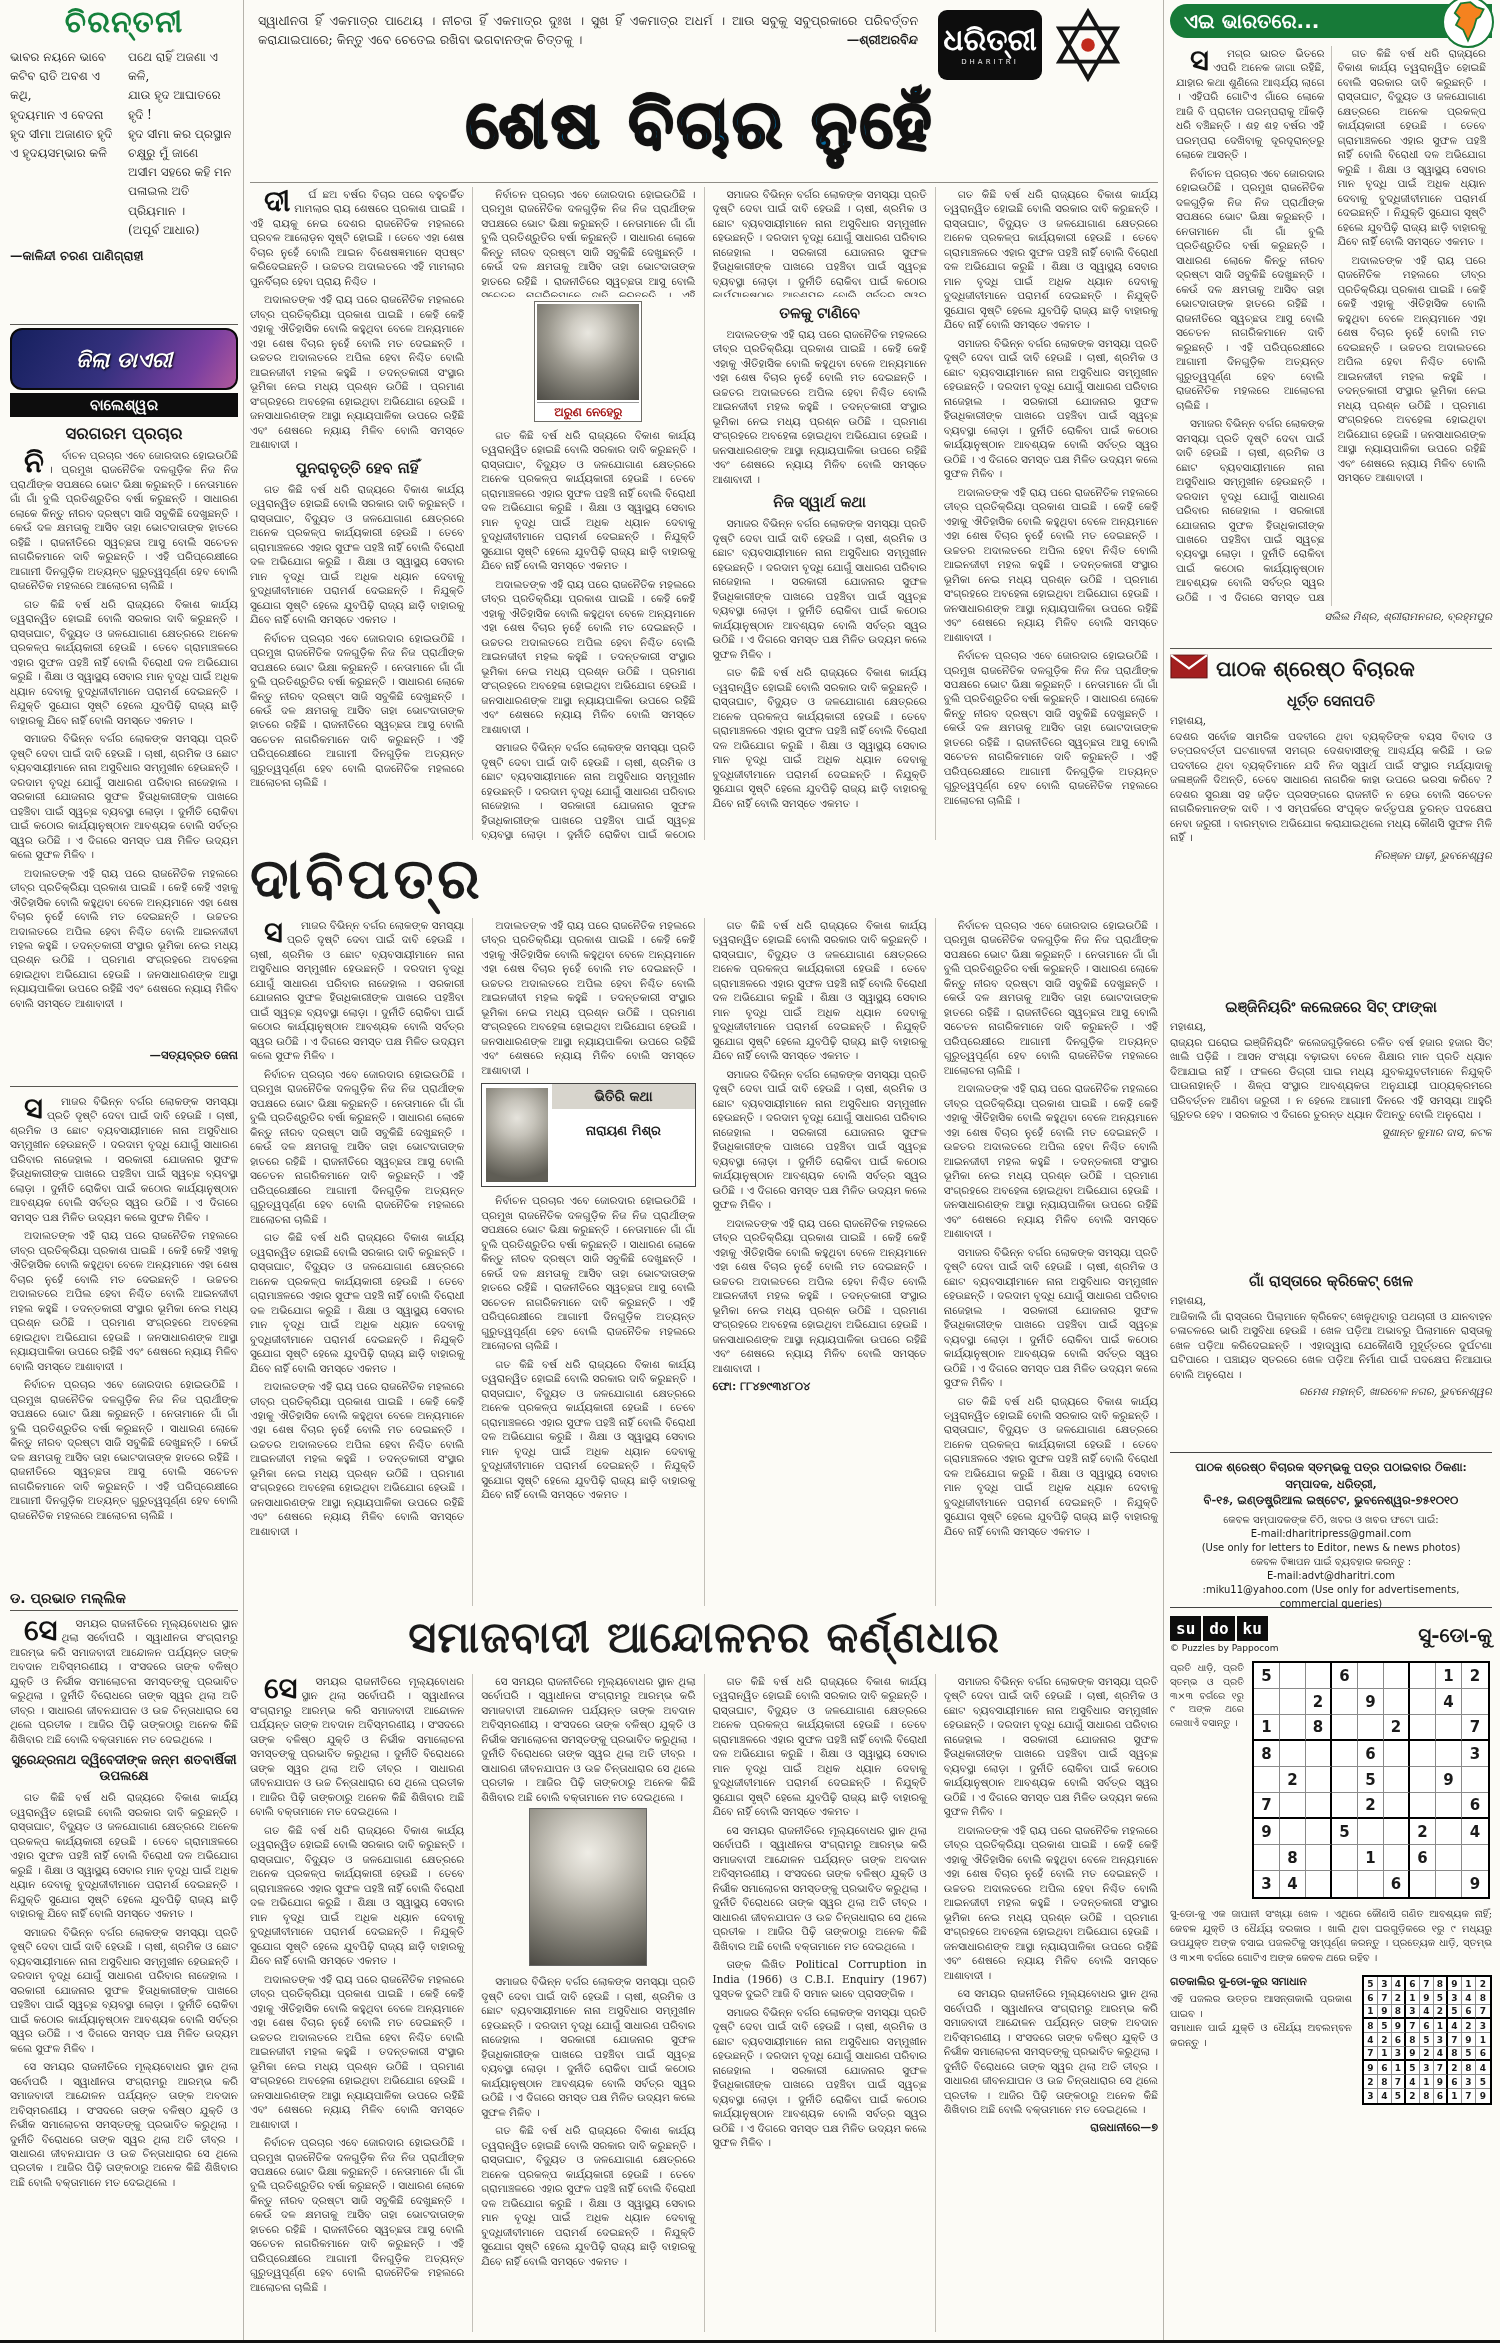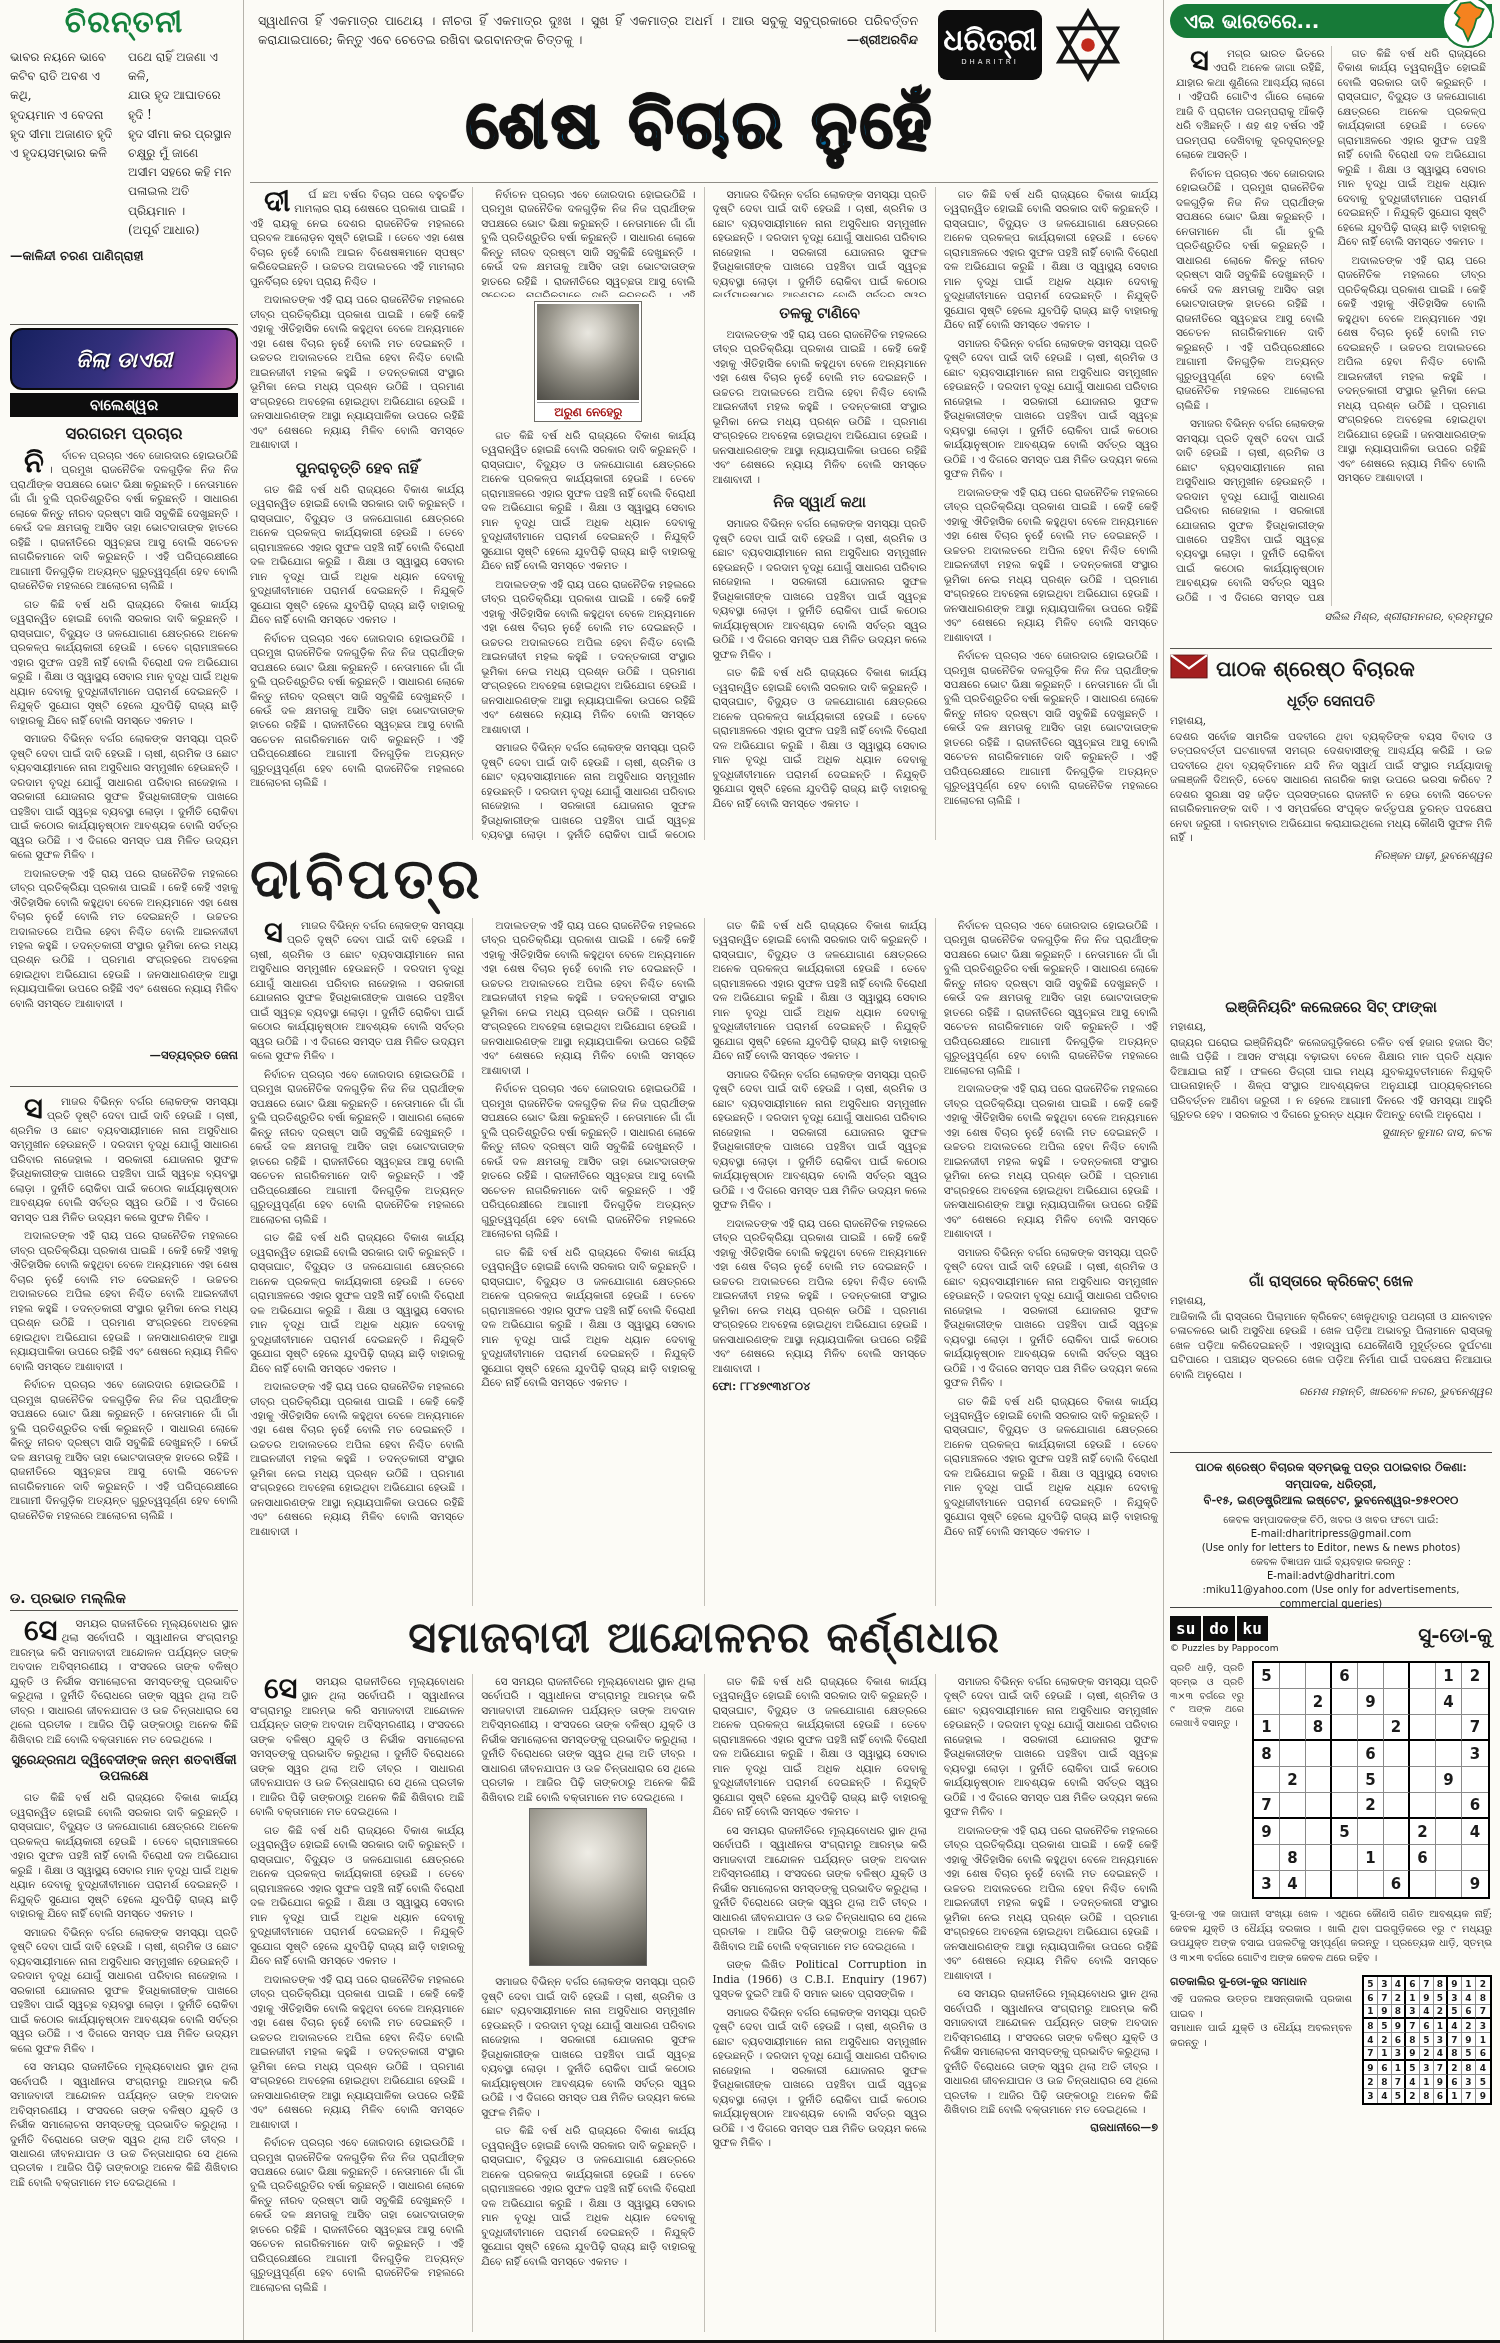--- a/index.html
+++ b/index.html
@@ -237,20 +237,27 @@
   <div class="abs" id="dabi-body">
     <div class="cols">
       <div class="ncol">
         <p class="body dc">ସମାଜର ବିଭିନ୍ନ ବର୍ଗର ଲୋକଙ୍କ ସମସ୍ୟା ପ୍ରତି ଦୃଷ୍ଟି ଦେବା ପାଇଁ ଦାବି ହେଉଛି । ଚାଷୀ, ଶ୍ରମିକ ଓ ଛୋଟ ବ୍ୟବସାୟୀମାନେ ନାନା ଅସୁବିଧାର ସମ୍ମୁଖୀନ ହେଉଛନ୍ତି । ଦରଦାମ ବୃଦ୍ଧି ଯୋଗୁଁ ସାଧାରଣ ପରିବାର ନାଜେହାଲ । ସରକାରୀ ଯୋଜନାର ସୁଫଳ ହିତାଧିକାରୀଙ୍କ ପାଖରେ ପହଞ୍ଚିବା ପାଇଁ ସ୍ୱଚ୍ଛ ବ୍ୟବସ୍ଥା ଲୋଡ଼ା । ଦୁର୍ନୀତି ରୋକିବା ପାଇଁ କଠୋର କାର୍ଯ୍ୟାନୁଷ୍ଠାନ ଆବଶ୍ୟକ ବୋଲି ସର୍ବତ୍ର ସ୍ୱର ଉଠିଛି । ଏ ଦିଗରେ ସମସ୍ତ ପକ୍ଷ ମିଳିତ ଉଦ୍ୟମ କଲେ ସୁଫଳ ମିଳିବ ।</p>
         <p class="body">ନିର୍ବାଚନ ପ୍ରଚାର ଏବେ ଜୋରଦାର ହୋଇଉଠିଛି । ପ୍ରମୁଖ ରାଜନୈତିକ ଦଳଗୁଡ଼ିକ ନିଜ ନିଜ ପ୍ରାର୍ଥୀଙ୍କ ସପକ୍ଷରେ ଭୋଟ ଭିକ୍ଷା କରୁଛନ୍ତି । ନେତାମାନେ ଗାଁ ଗାଁ ବୁଲି ପ୍ରତିଶ୍ରୁତିର ବର୍ଷା କରୁଛନ୍ତି । ସାଧାରଣ ଲୋକେ କିନ୍ତୁ ନୀରବ ଦ୍ରଷ୍ଟା ସାଜି ସବୁକିଛି ଦେଖୁଛନ୍ତି । କେଉଁ ଦଳ କ୍ଷମତାକୁ ଆସିବ ତାହା ଭୋଟଦାତାଙ୍କ ହାତରେ ରହିଛି । ରାଜନୀତିରେ ସ୍ୱଚ୍ଛତା ଆସୁ ବୋଲି ସଚେତନ ନାଗରିକମାନେ ଦାବି କରୁଛନ୍ତି । ଏହି ପରିପ୍ରେକ୍ଷୀରେ ଆଗାମୀ ଦିନଗୁଡ଼ିକ ଅତ୍ୟନ୍ତ ଗୁରୁତ୍ୱପୂର୍ଣ୍ଣ ହେବ ବୋଲି ରାଜନୈତିକ ମହଲରେ ଆଲୋଚନା ଚାଲିଛି ।</p>
         <p class="body">ଗତ କିଛି ବର୍ଷ ଧରି ରାଜ୍ୟରେ ବିକାଶ କାର୍ଯ୍ୟ ତ୍ୱରାନ୍ୱିତ ହୋଇଛି ବୋଲି ସରକାର ଦାବି କରୁଛନ୍ତି । ରାସ୍ତାଘାଟ, ବିଦ୍ୟୁତ ଓ ଜଳଯୋଗାଣ କ୍ଷେତ୍ରରେ ଅନେକ ପ୍ରକଳ୍ପ କାର୍ଯ୍ୟକାରୀ ହେଉଛି । ତେବେ ଗ୍ରାମାଞ୍ଚଳରେ ଏହାର ସୁଫଳ ପହଞ୍ଚି ନାହିଁ ବୋଲି ବିରୋଧୀ ଦଳ ଅଭିଯୋଗ କରୁଛି । ଶିକ୍ଷା ଓ ସ୍ୱାସ୍ଥ୍ୟ ସେବାର ମାନ ବୃଦ୍ଧି ପାଇଁ ଅଧିକ ଧ୍ୟାନ ଦେବାକୁ ବୁଦ୍ଧିଜୀବୀମାନେ ପରାମର୍ଶ ଦେଇଛନ୍ତି । ନିଯୁକ୍ତି ସୁଯୋଗ ସୃଷ୍ଟି ହେଲେ ଯୁବପିଢ଼ି ରାଜ୍ୟ ଛାଡ଼ି ବାହାରକୁ ଯିବେ ନାହିଁ ବୋଲି ସମସ୍ତେ ଏକମତ ।</p>
         <p class="body">ଅଦାଲତଙ୍କ ଏହି ରାୟ ପରେ ରାଜନୈତିକ ମହଲରେ ତୀବ୍ର ପ୍ରତିକ୍ରିୟା ପ୍ରକାଶ ପାଇଛି । କେହି କେହି ଏହାକୁ ଐତିହାସିକ ବୋଲି କହୁଥିବା ବେଳେ ଅନ୍ୟମାନେ ଏହା ଶେଷ ବିଚାର ନୁହେଁ ବୋଲି ମତ ଦେଇଛନ୍ତି । ଉଚ୍ଚତର ଅଦାଲତରେ ଅପିଲ ହେବା ନିଶ୍ଚିତ ବୋଲି ଆଇନଜୀବୀ ମହଲ କହୁଛି । ତଦନ୍ତକାରୀ ସଂସ୍ଥାର ଭୂମିକା ନେଇ ମଧ୍ୟ ପ୍ରଶ୍ନ ଉଠିଛି । ପ୍ରମାଣ ସଂଗ୍ରହରେ ଅବହେଳା ହୋଇଥିବା ଅଭିଯୋଗ ହେଉଛି । ଜନସାଧାରଣଙ୍କ ଆସ୍ଥା ନ୍ୟାୟପାଳିକା ଉପରେ ରହିଛି ଏବଂ ଶେଷରେ ନ୍ୟାୟ ମିଳିବ ବୋଲି ସମସ୍ତେ ଆଶାବାଦୀ ।</p>
       </div>
       <div class="ncol">
         <p class="body clip255">ଅଦାଲତଙ୍କ ଏହି ରାୟ ପରେ ରାଜନୈତିକ ମହଲରେ ତୀବ୍ର ପ୍ରତିକ୍ରିୟା ପ୍ରକାଶ ପାଇଛି । କେହି କେହି ଏହାକୁ ଐତିହାସିକ ବୋଲି କହୁଥିବା ବେଳେ ଅନ୍ୟମାନେ ଏହା ଶେଷ ବିଚାର ନୁହେଁ ବୋଲି ମତ ଦେଇଛନ୍ତି । ଉଚ୍ଚତର ଅଦାଲତରେ ଅପିଲ ହେବା ନିଶ୍ଚିତ ବୋଲି ଆଇନଜୀବୀ ମହଲ କହୁଛି । ତଦନ୍ତକାରୀ ସଂସ୍ଥାର ଭୂମିକା ନେଇ ମଧ୍ୟ ପ୍ରଶ୍ନ ଉଠିଛି । ପ୍ରମାଣ ସଂଗ୍ରହରେ ଅବହେଳା ହୋଇଥିବା ଅଭିଯୋଗ ହେଉଛି । ଜନସାଧାରଣଙ୍କ ଆସ୍ଥା ନ୍ୟାୟପାଳିକା ଉପରେ ରହିଛି ଏବଂ ଶେଷରେ ନ୍ୟାୟ ମିଳିବ ବୋଲି ସମସ୍ତେ ଆଶାବାଦୀ ।</p>
+        <div class="bhitiri-box">
+          <div class="bhitiri-photo"></div>
+          <div class="bhitiri-right">
+            <div class="bhitiri-title">ଭିତିରି କଥା</div>
+            <div class="bhitiri-author">ନାରାୟଣ ମିଶ୍ର</div>
+          </div>
+        </div>
         <p class="body">ନିର୍ବାଚନ ପ୍ରଚାର ଏବେ ଜୋରଦାର ହୋଇଉଠିଛି । ପ୍ରମୁଖ ରାଜନୈତିକ ଦଳଗୁଡ଼ିକ ନିଜ ନିଜ ପ୍ରାର୍ଥୀଙ୍କ ସପକ୍ଷରେ ଭୋଟ ଭିକ୍ଷା କରୁଛନ୍ତି । ନେତାମାନେ ଗାଁ ଗାଁ ବୁଲି ପ୍ରତିଶ୍ରୁତିର ବର୍ଷା କରୁଛନ୍ତି । ସାଧାରଣ ଲୋକେ କିନ୍ତୁ ନୀରବ ଦ୍ରଷ୍ଟା ସାଜି ସବୁକିଛି ଦେଖୁଛନ୍ତି । କେଉଁ ଦଳ କ୍ଷମତାକୁ ଆସିବ ତାହା ଭୋଟଦାତାଙ୍କ ହାତରେ ରହିଛି । ରାଜନୀତିରେ ସ୍ୱଚ୍ଛତା ଆସୁ ବୋଲି ସଚେତନ ନାଗରିକମାନେ ଦାବି କରୁଛନ୍ତି । ଏହି ପରିପ୍ରେକ୍ଷୀରେ ଆଗାମୀ ଦିନଗୁଡ଼ିକ ଅତ୍ୟନ୍ତ ଗୁରୁତ୍ୱପୂର୍ଣ୍ଣ ହେବ ବୋଲି ରାଜନୈତିକ ମହଲରେ ଆଲୋଚନା ଚାଲିଛି ।</p>
         <p class="body">ଗତ କିଛି ବର୍ଷ ଧରି ରାଜ୍ୟରେ ବିକାଶ କାର୍ଯ୍ୟ ତ୍ୱରାନ୍ୱିତ ହୋଇଛି ବୋଲି ସରକାର ଦାବି କରୁଛନ୍ତି । ରାସ୍ତାଘାଟ, ବିଦ୍ୟୁତ ଓ ଜଳଯୋଗାଣ କ୍ଷେତ୍ରରେ ଅନେକ ପ୍ରକଳ୍ପ କାର୍ଯ୍ୟକାରୀ ହେଉଛି । ତେବେ ଗ୍ରାମାଞ୍ଚଳରେ ଏହାର ସୁଫଳ ପହଞ୍ଚି ନାହିଁ ବୋଲି ବିରୋଧୀ ଦଳ ଅଭିଯୋଗ କରୁଛି । ଶିକ୍ଷା ଓ ସ୍ୱାସ୍ଥ୍ୟ ସେବାର ମାନ ବୃଦ୍ଧି ପାଇଁ ଅଧିକ ଧ୍ୟାନ ଦେବାକୁ ବୁଦ୍ଧିଜୀବୀମାନେ ପରାମର୍ଶ ଦେଇଛନ୍ତି । ନିଯୁକ୍ତି ସୁଯୋଗ ସୃଷ୍ଟି ହେଲେ ଯୁବପିଢ଼ି ରାଜ୍ୟ ଛାଡ଼ି ବାହାରକୁ ଯିବେ ନାହିଁ ବୋଲି ସମସ୍ତେ ଏକମତ ।</p>
       </div>
       <div class="ncol">
         <p class="body">ଗତ କିଛି ବର୍ଷ ଧରି ରାଜ୍ୟରେ ବିକାଶ କାର୍ଯ୍ୟ ତ୍ୱରାନ୍ୱିତ ହୋଇଛି ବୋଲି ସରକାର ଦାବି କରୁଛନ୍ତି । ରାସ୍ତାଘାଟ, ବିଦ୍ୟୁତ ଓ ଜଳଯୋଗାଣ କ୍ଷେତ୍ରରେ ଅନେକ ପ୍ରକଳ୍ପ କାର୍ଯ୍ୟକାରୀ ହେଉଛି । ତେବେ ଗ୍ରାମାଞ୍ଚଳରେ ଏହାର ସୁଫଳ ପହଞ୍ଚି ନାହିଁ ବୋଲି ବିରୋଧୀ ଦଳ ଅଭିଯୋଗ କରୁଛି । ଶିକ୍ଷା ଓ ସ୍ୱାସ୍ଥ୍ୟ ସେବାର ମାନ ବୃଦ୍ଧି ପାଇଁ ଅଧିକ ଧ୍ୟାନ ଦେବାକୁ ବୁଦ୍ଧିଜୀବୀମାନେ ପରାମର୍ଶ ଦେଇଛନ୍ତି । ନିଯୁକ୍ତି ସୁଯୋଗ ସୃଷ୍ଟି ହେଲେ ଯୁବପିଢ଼ି ରାଜ୍ୟ ଛାଡ଼ି ବାହାରକୁ ଯିବେ ନାହିଁ ବୋଲି ସମସ୍ତେ ଏକମତ ।</p>
         <p class="body">ସମାଜର ବିଭିନ୍ନ ବର୍ଗର ଲୋକଙ୍କ ସମସ୍ୟା ପ୍ରତି ଦୃଷ୍ଟି ଦେବା ପାଇଁ ଦାବି ହେଉଛି । ଚାଷୀ, ଶ୍ରମିକ ଓ ଛୋଟ ବ୍ୟବସାୟୀମାନେ ନାନା ଅସୁବିଧାର ସମ୍ମୁଖୀନ ହେଉଛନ୍ତି । ଦରଦାମ ବୃଦ୍ଧି ଯୋଗୁଁ ସାଧାରଣ ପରିବାର ନାଜେହାଲ । ସରକାରୀ ଯୋଜନାର ସୁଫଳ ହିତାଧିକାରୀଙ୍କ ପାଖରେ ପହଞ୍ଚିବା ପାଇଁ ସ୍ୱଚ୍ଛ ବ୍ୟବସ୍ଥା ଲୋଡ଼ା । ଦୁର୍ନୀତି ରୋକିବା ପାଇଁ କଠୋର କାର୍ଯ୍ୟାନୁଷ୍ଠାନ ଆବଶ୍ୟକ ବୋଲି ସର୍ବତ୍ର ସ୍ୱର ଉଠିଛି । ଏ ଦିଗରେ ସମସ୍ତ ପକ୍ଷ ମିଳିତ ଉଦ୍ୟମ କଲେ ସୁଫଳ ମିଳିବ ।</p>
         <p class="body clip185">ଅଦାଲତଙ୍କ ଏହି ରାୟ ପରେ ରାଜନୈତିକ ମହଲରେ ତୀବ୍ର ପ୍ରତିକ୍ରିୟା ପ୍ରକାଶ ପାଇଛି । କେହି କେହି ଏହାକୁ ଐତିହାସିକ ବୋଲି କହୁଥିବା ବେଳେ ଅନ୍ୟମାନେ ଏହା ଶେଷ ବିଚାର ନୁହେଁ ବୋଲି ମତ ଦେଇଛନ୍ତି । ଉଚ୍ଚତର ଅଦାଲତରେ ଅପିଲ ହେବା ନିଶ୍ଚିତ ବୋଲି ଆଇନଜୀବୀ ମହଲ କହୁଛି । ତଦନ୍ତକାରୀ ସଂସ୍ଥାର ଭୂମିକା ନେଇ ମଧ୍ୟ ପ୍ରଶ୍ନ ଉଠିଛି । ପ୍ରମାଣ ସଂଗ୍ରହରେ ଅବହେଳା ହୋଇଥିବା ଅଭିଯୋଗ ହେଉଛି । ଜନସାଧାରଣଙ୍କ ଆସ୍ଥା ନ୍ୟାୟପାଳିକା ଉପରେ ରହିଛି ଏବଂ ଶେଷରେ ନ୍ୟାୟ ମିଳିବ ବୋଲି ସମସ୍ତେ ଆଶାବାଦୀ ।</p>
         <div class="phone-line">ଫୋ: ୮୮୪୭୯୩୪୮୦୪</div>
       </div>
       <div class="ncol">

